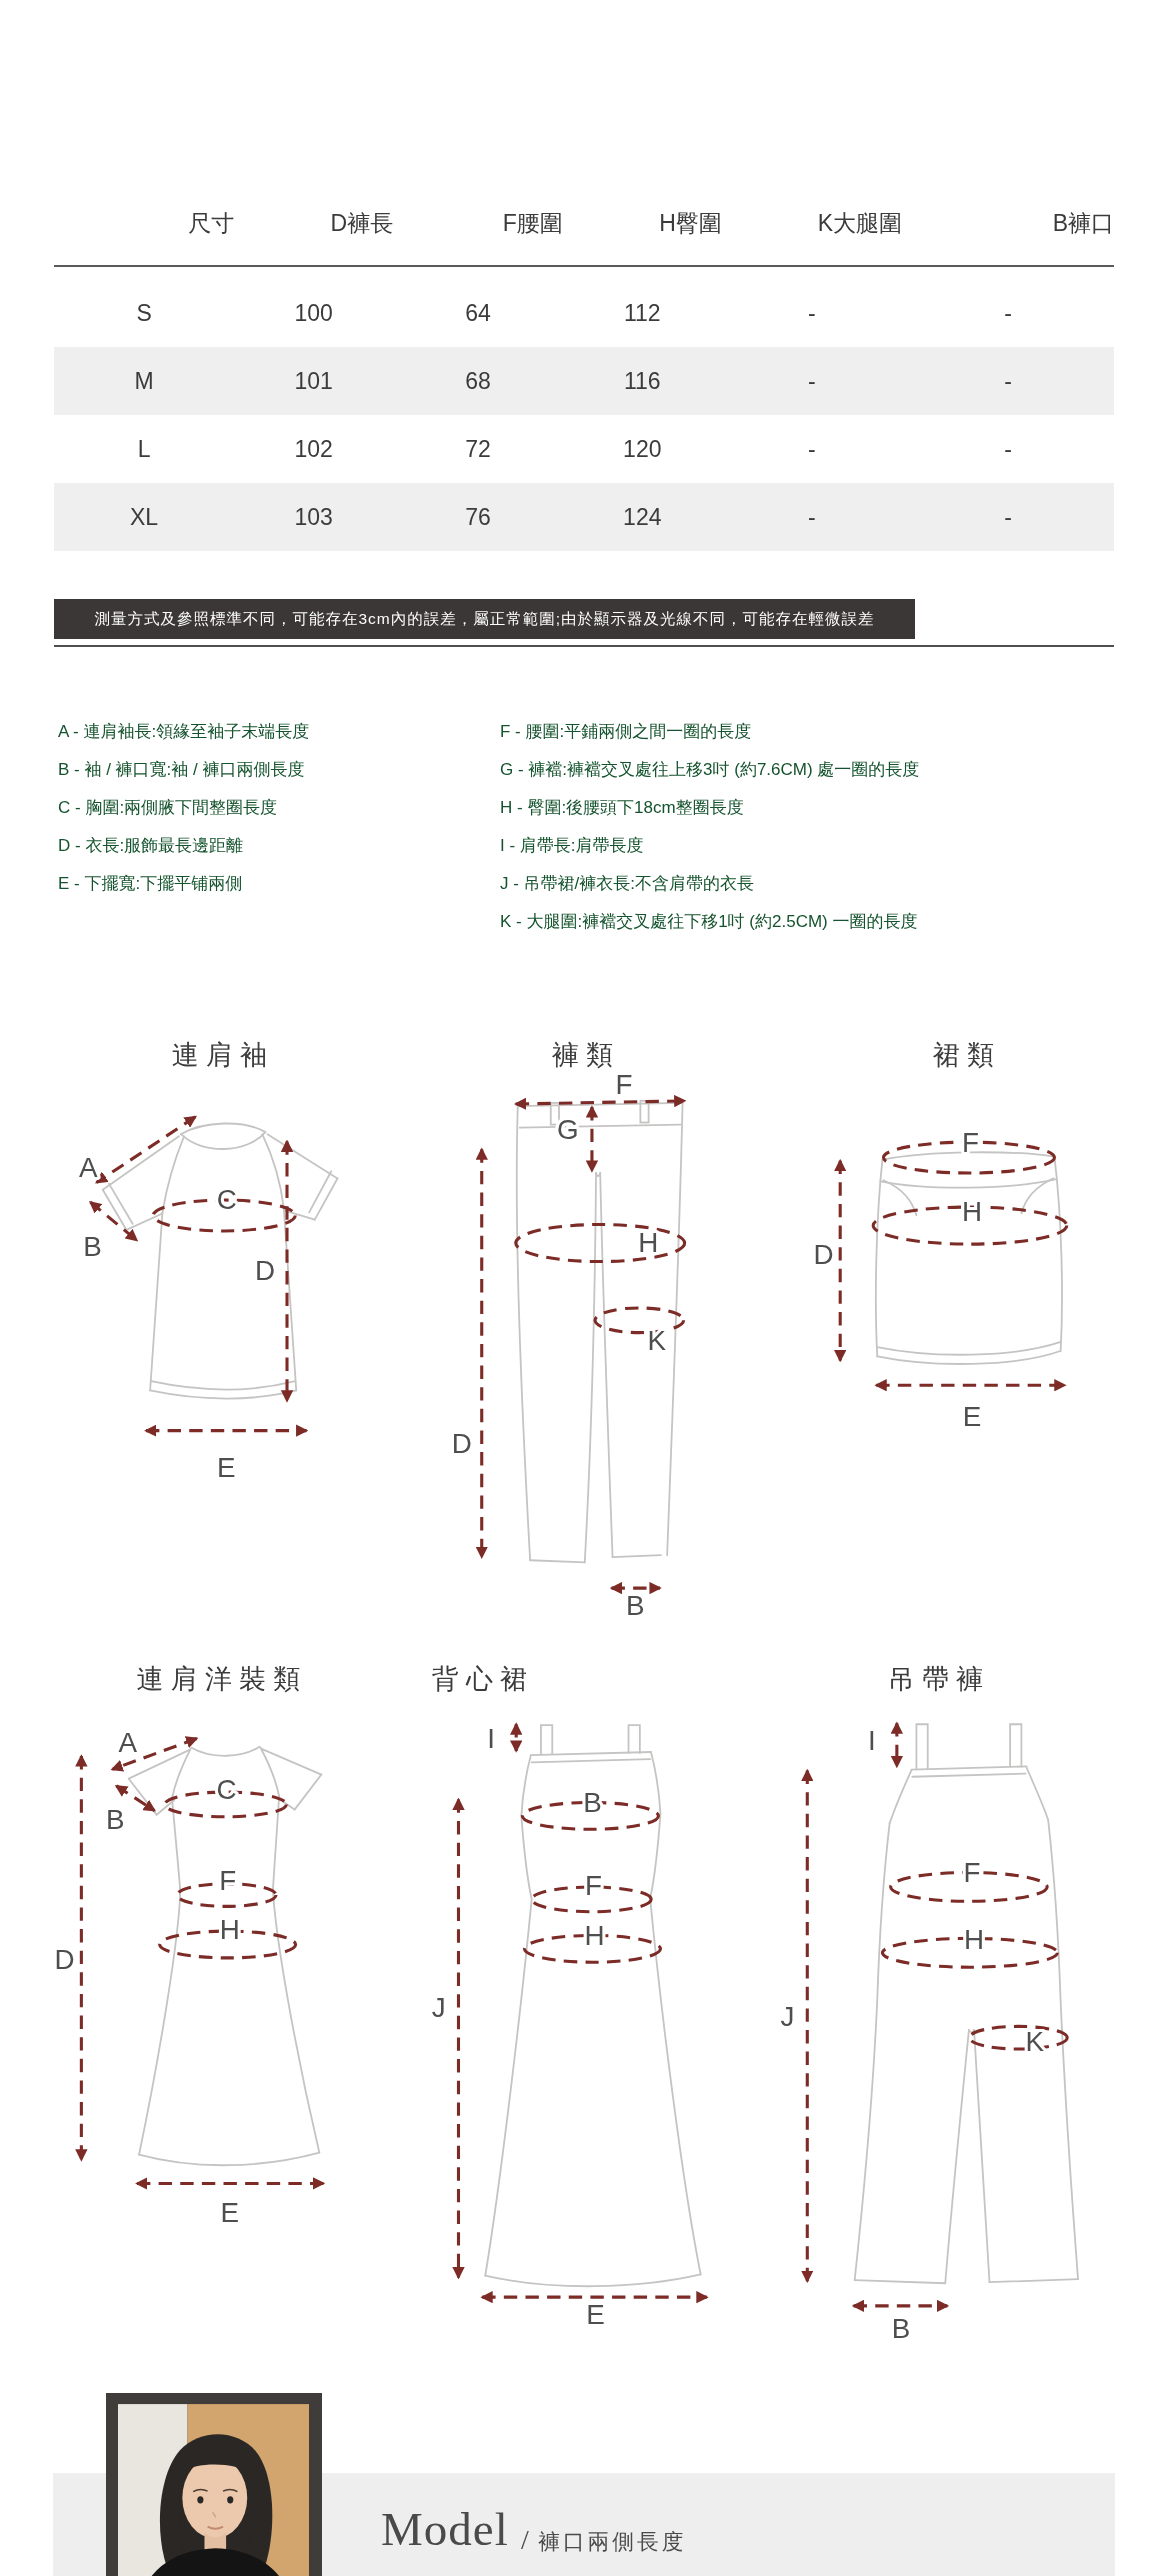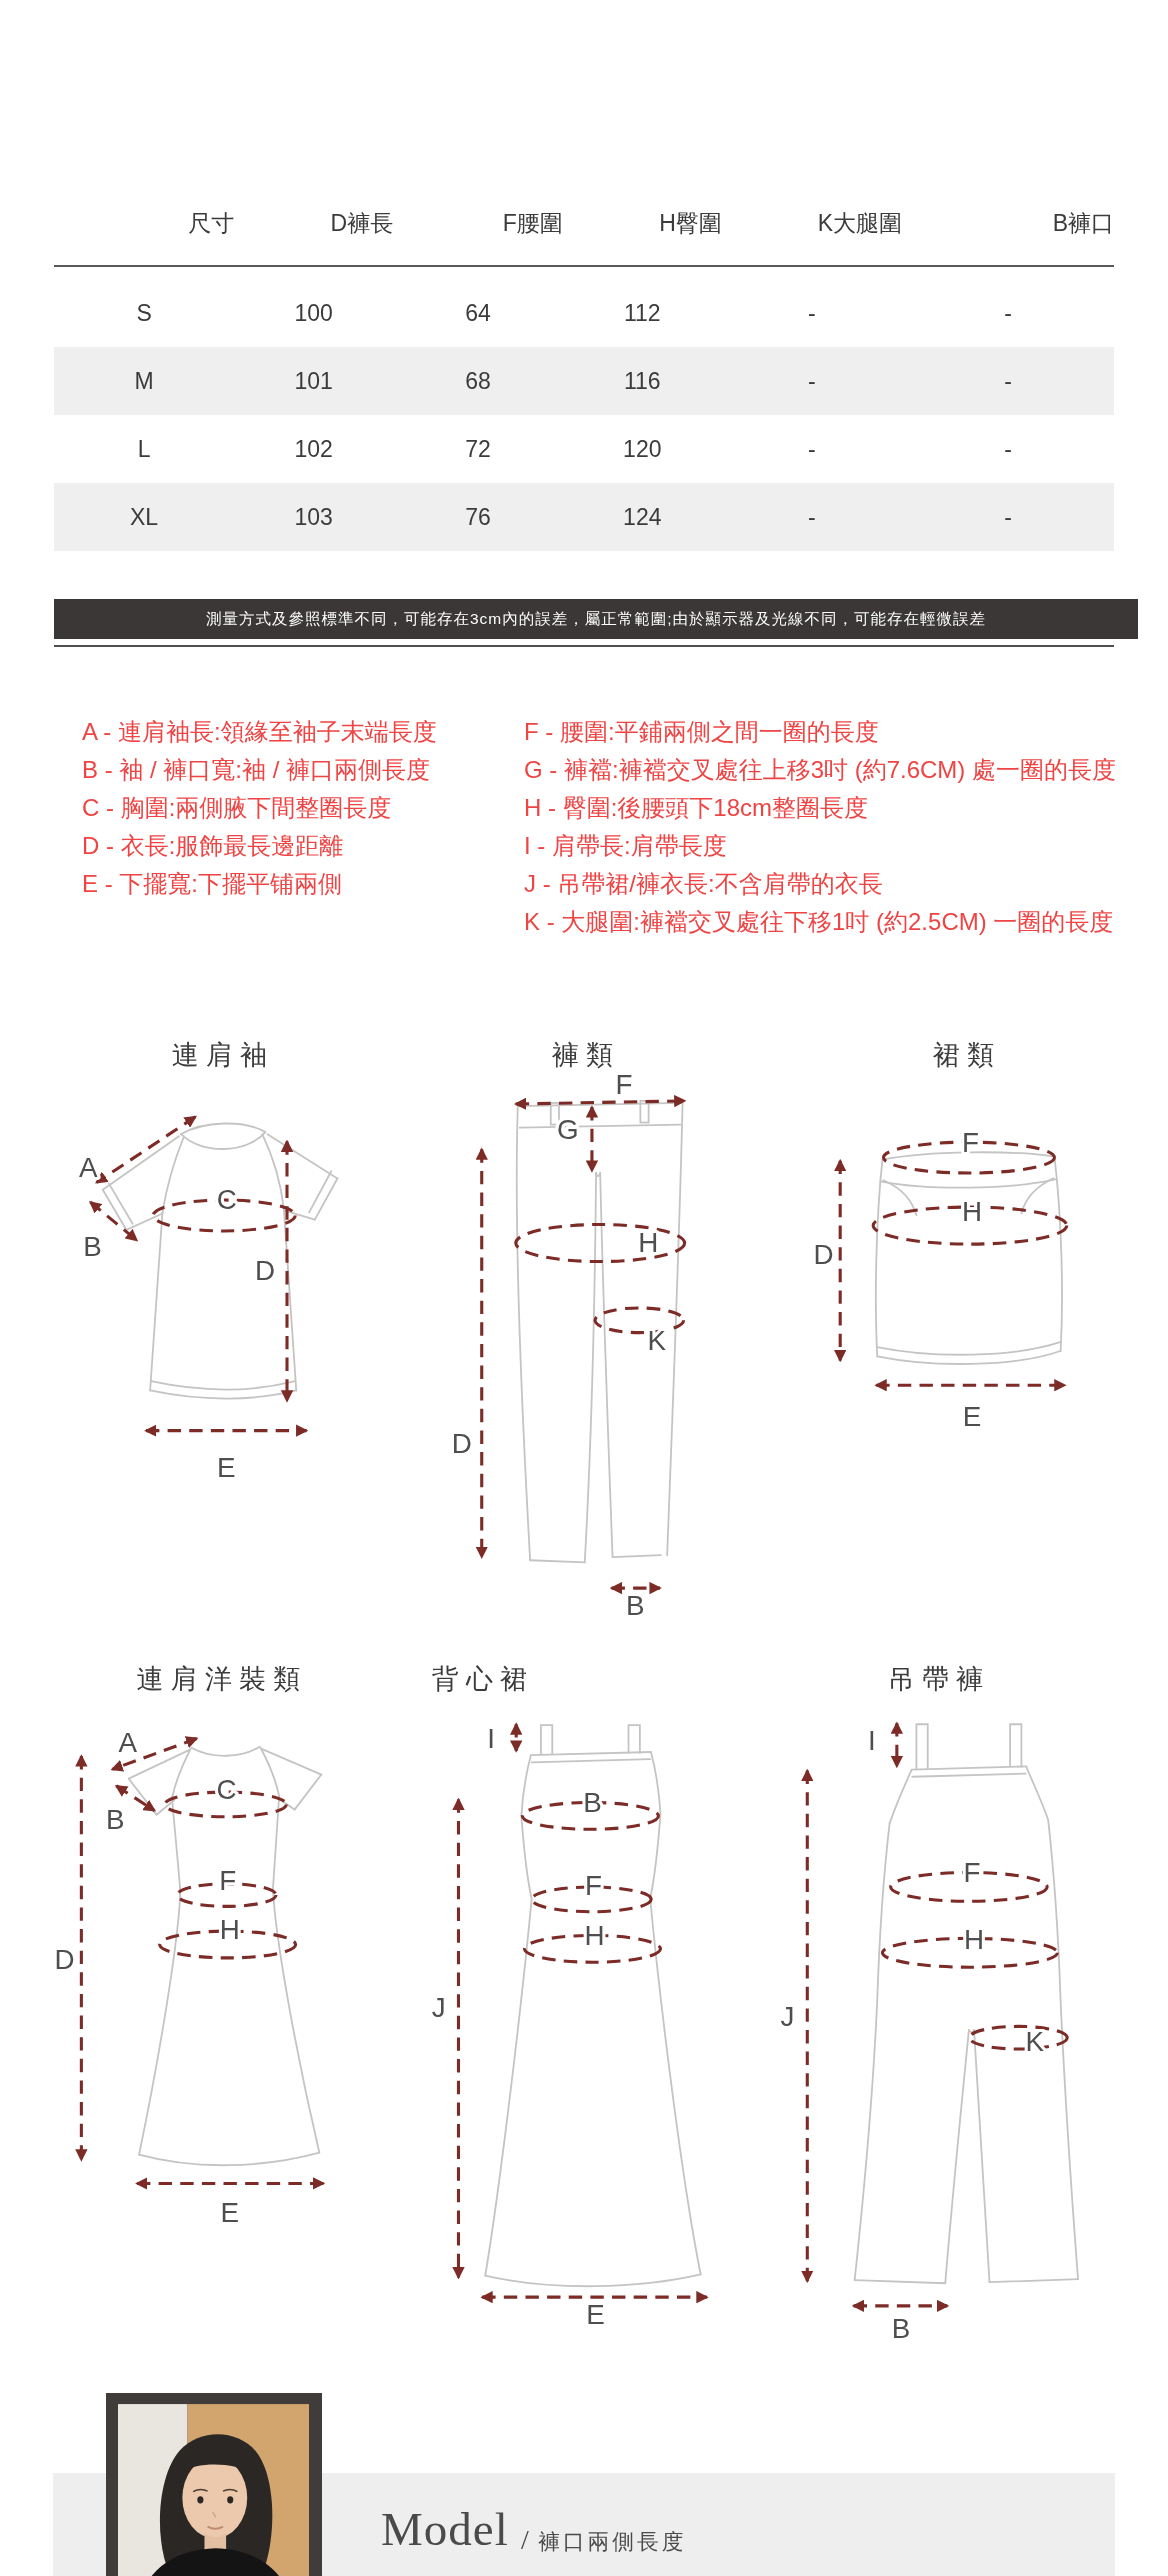--- a/index.html
+++ b/index.html
@@ -17,26 +17,26 @@
          grid-template-columns:17% 15% 16% 15% 17% 20%;align-items:center;font-size:23px;color:#3b3b3b;}
   .thead div{text-align:right;}
   .rule1{left:54px;top:265px;width:1060px;height:1.5px;background:#5a5a5a;}
   .tbody{left:54px;top:279px;width:1060px;}
   .trow{height:68px;display:grid;grid-template-columns:17% 15% 16% 15% 17% 20%;align-items:center;
         font-size:23px;color:#3b3b3b;}
   .trow div{text-align:center;}
   .trow.stripe{background:#efefef;}
 
   
-  .banner{left:54px;top:599px;width:1084px;height:40px;background:#3a3736;color:#ffffff;
+  .banner{left:54px;top:599px;width:861px;height:40px;background:#3a3736;color:#ffffff;
           display:flex;align-items:center;justify-content:center;font-size:15.5px;letter-spacing:1px;}
   .rule2{left:54px;top:645px;width:1060px;height:2.1px;background:#4f4f4f;}
 
   
-  .legend{font-size:24px;color:#ef4444;line-height:38px;white-space:nowrap;margin-left:24px;}
+  .legend{font-size:17px;color:#14532d;line-height:38px;white-space:nowrap;}
   .legend-left{left:58px;top:713px;}
   .legend-right{left:500px;top:713px;}
 
   
   .sec-title{height:36px;display:flex;align-items:center;justify-content:center;font-size:27px;
              letter-spacing:7.2px;color:#3c3c3c;width:268px;}
 
   
   svg{display:block;}
   .gar{fill:none;stroke:#c5c4c3;stroke-width:3.5;stroke-linecap:round;}

